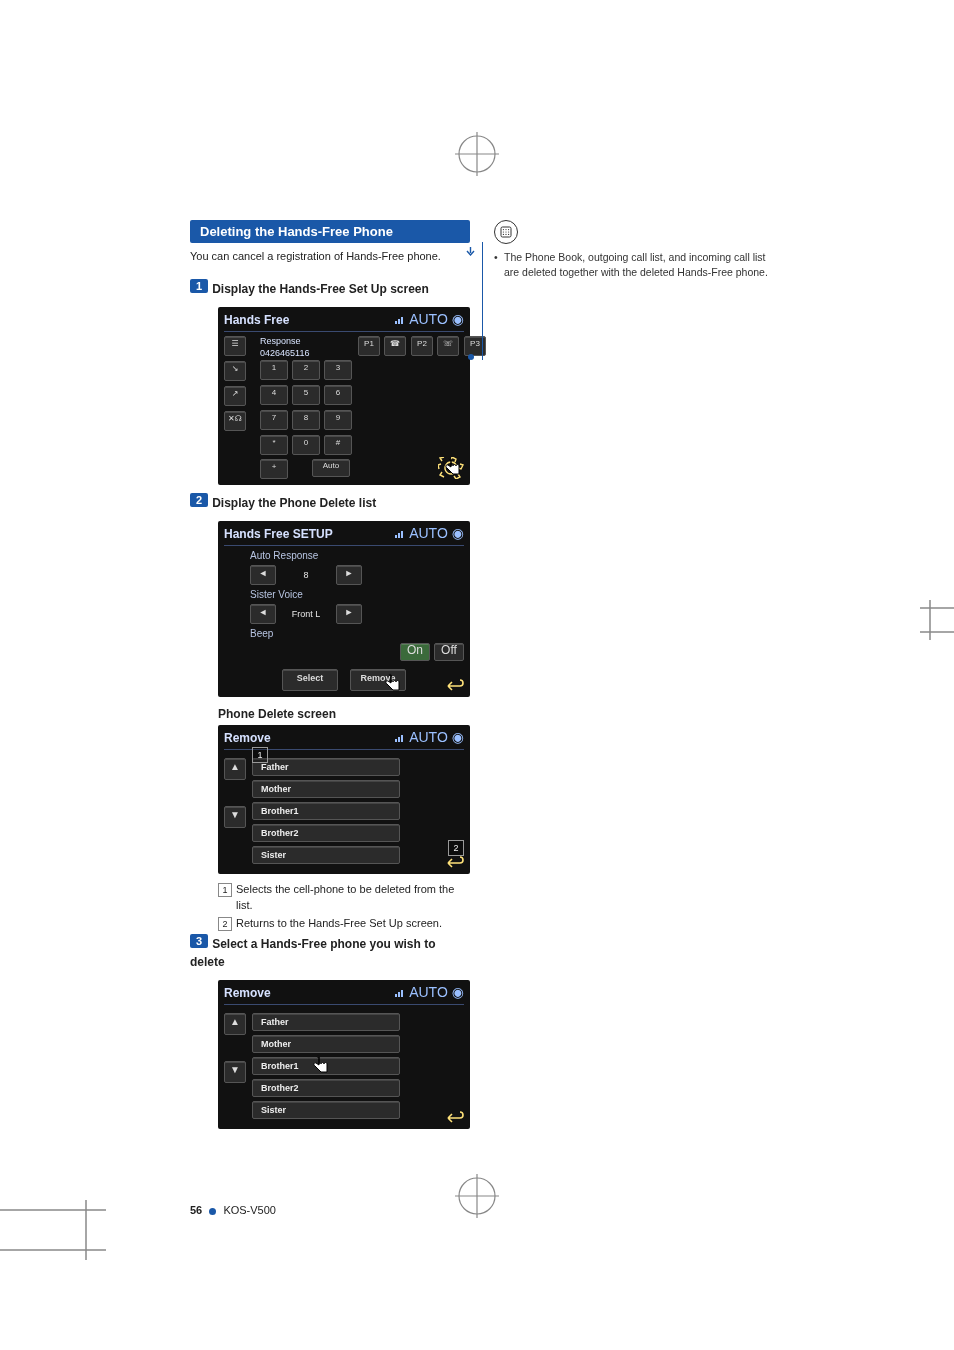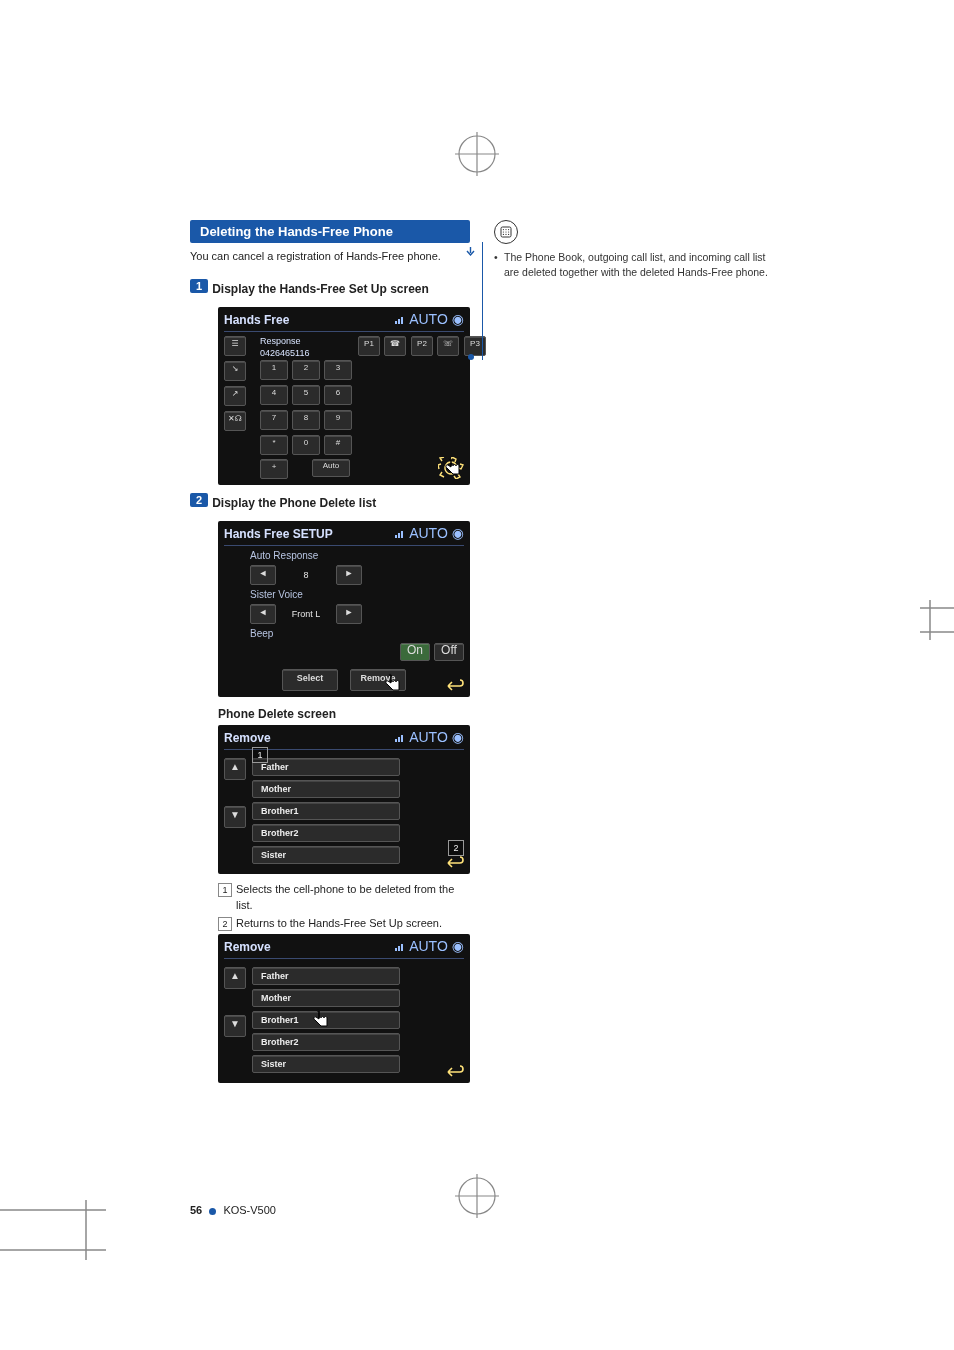--- a/index.html
+++ b/index.html
@@ -573,20 +573,23 @@
             <svg viewBox="0 0 18 14">
                 <path d="M2 7 h12 a3 3 0 0 0 0 -6 M2 7 l4 -4 M2 7 l4 4" fill="none" stroke="#ffe27a" stroke-width="1.6"></path>
               </svg>
           </div>
         </div>
 
         <div class="callout-text"><span class="callout-num">1</span><span>Selects the cell-phone to be deleted from the list.</span></div>
         <div class="callout-text"><span class="callout-num">2</span><span>Returns to the Hands-Free Set Up screen.</span></div>
       </div>
 
+      <div class="step-row">
+        <span class="step-badge">3</span><span class="step-label">Select a Hands-Free phone you wish to delete</span>
+      </div>
       <div class="step-block">
         <div class="shot list-shot">
           <div class="status-icons">
             <span class="sig-icon"><svg viewBox="0 0 10 8">
                   <rect x="0" y="5" width="2" height="3" fill="#9bc0ff"></rect>
                   <rect x="3" y="3" width="2" height="5" fill="#9bc0ff"></rect>
                   <rect x="6" y="1" width="2" height="7" fill="#9bc0ff"></rect>
                 </svg></span>
             <span class="auto-icon">AUTO</span>
             <span class="cd-icon">◉</span>

